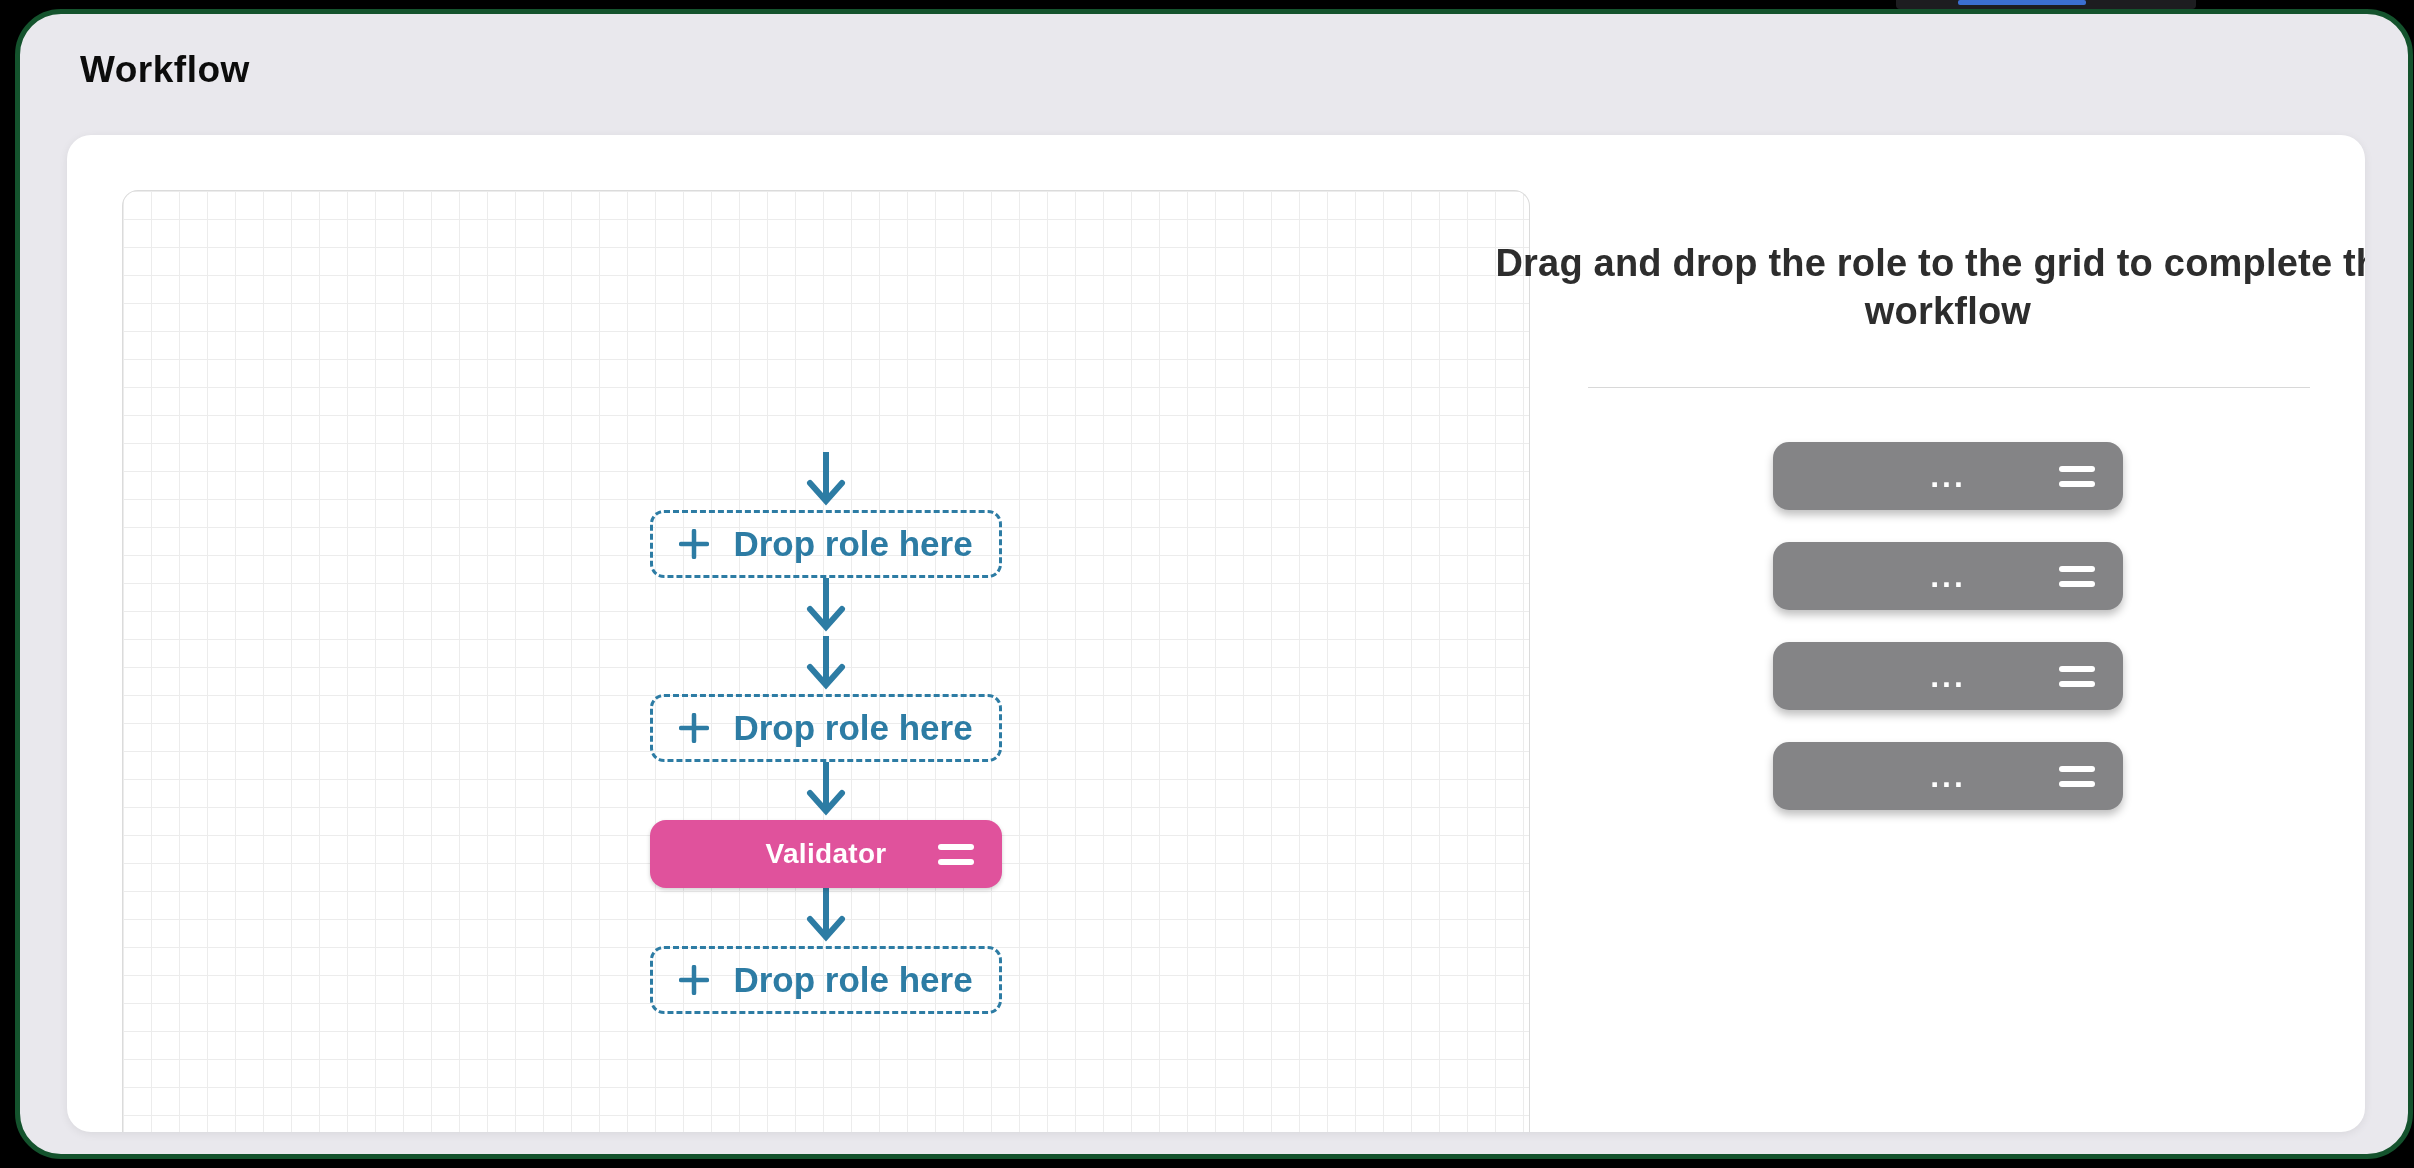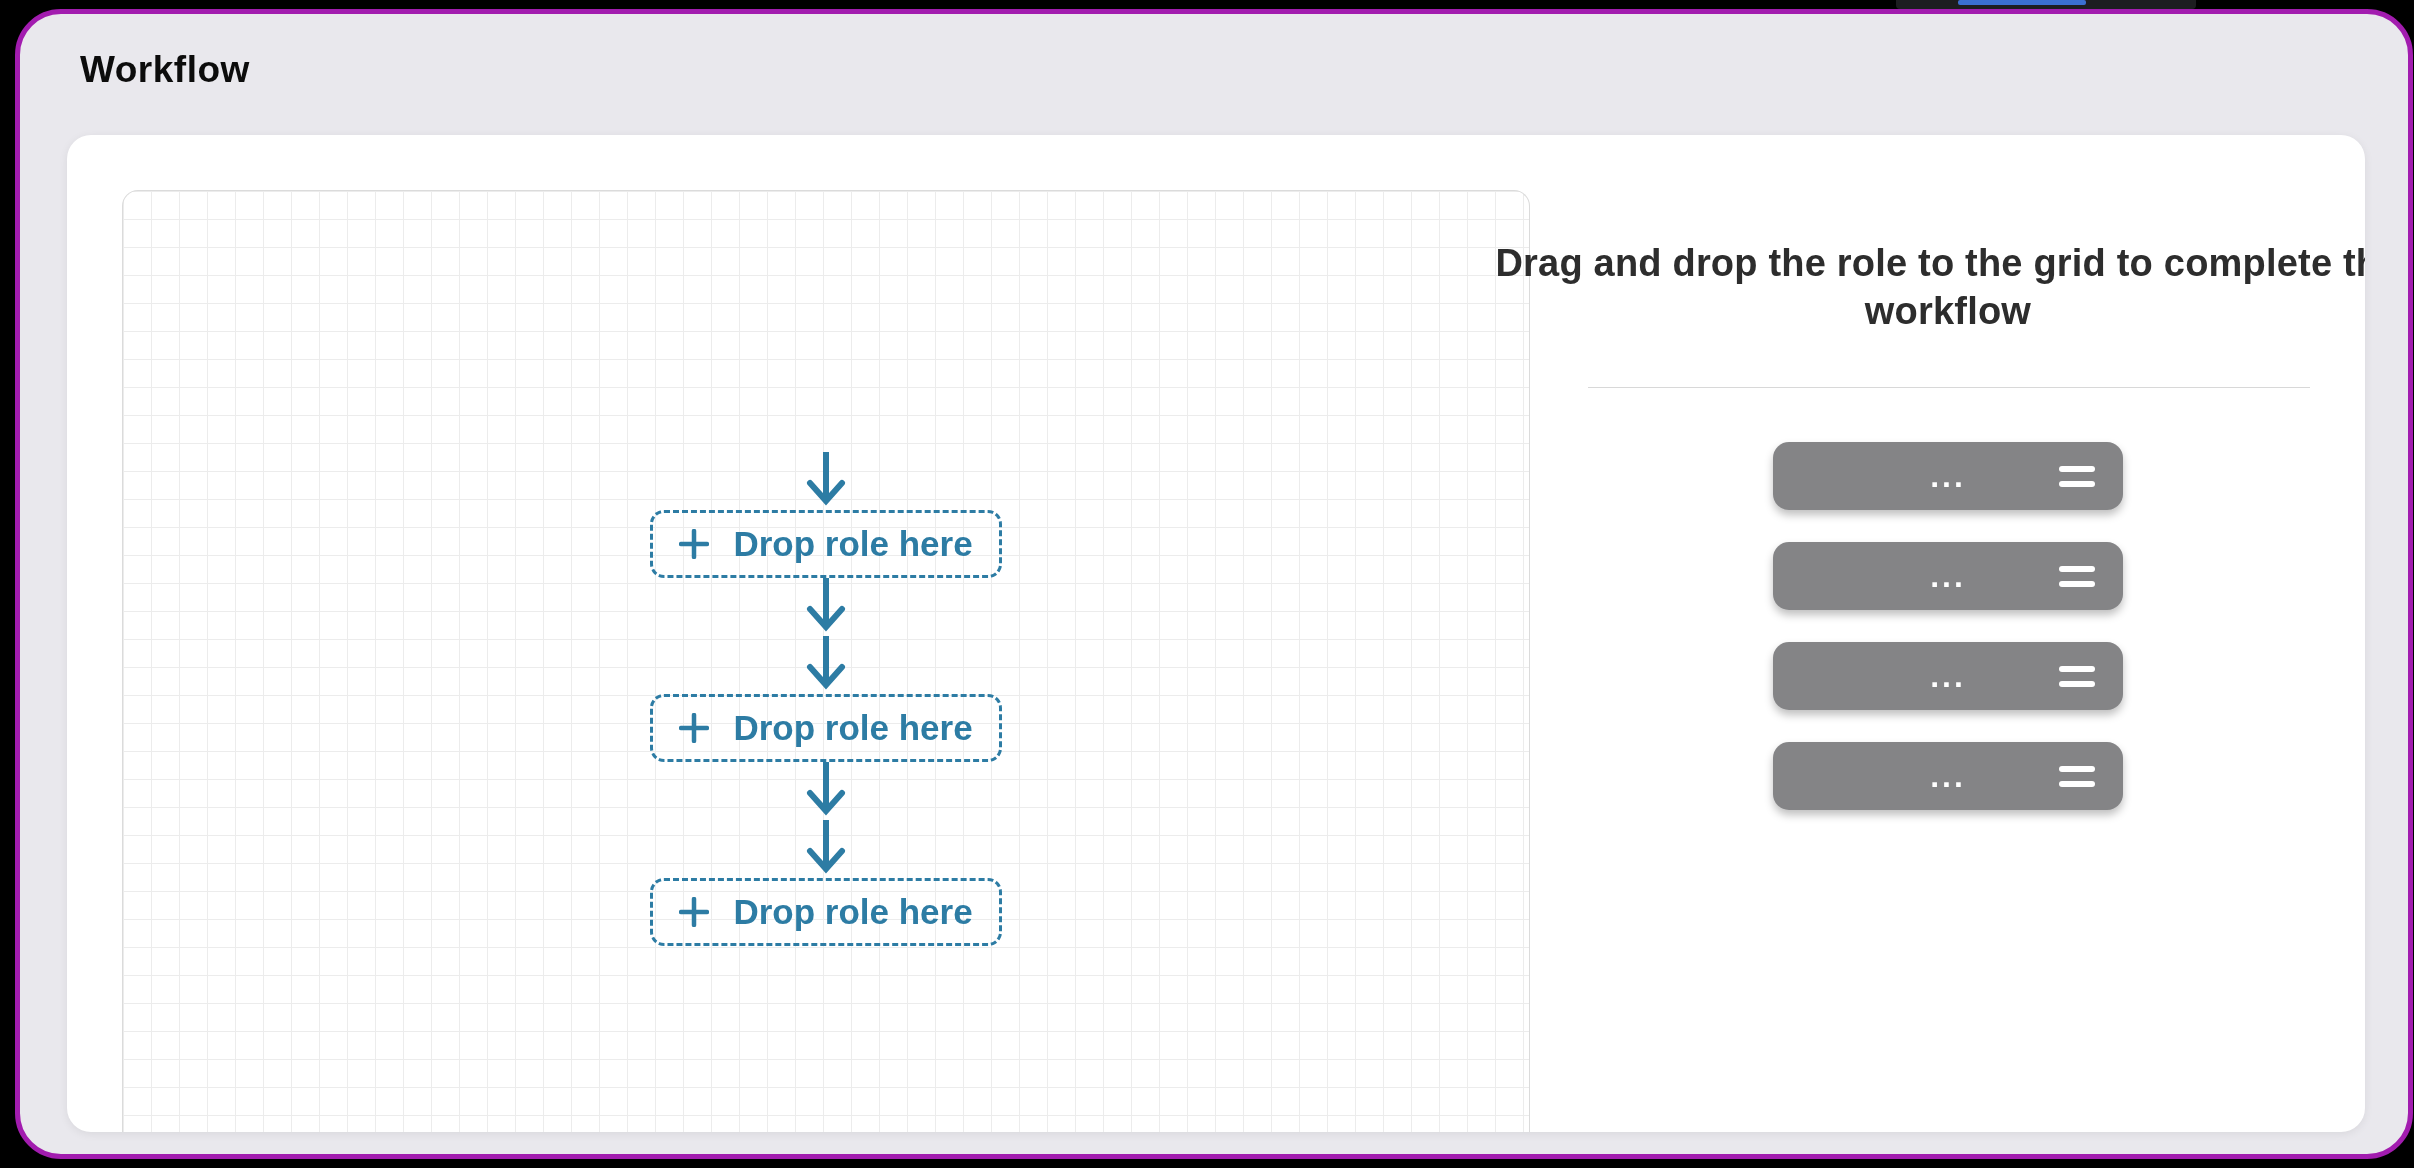--- a/index.html
+++ b/index.html
@@ -5,21 +5,21 @@
   * { margin: 0; padding: 0; box-sizing: border-box; }
   html, body { width: 2414px; height: 1168px; background: #000; overflow: hidden; }
   body { font-family: "Liberation Sans", "DejaVu Sans", sans-serif; position: relative; }
 
   
   .bg-tab { position: absolute; left: 1896px; top: 0; width: 300px; height: 9px; background: #1d1d20; border-radius: 0 0 4px 4px; }
   .bg-blue-line { position: absolute; left: 1958px; top: 0; width: 128px; height: 5px; background: #3b6fd0; border-radius: 2px; }
 
   .window {
     position: absolute; left: 15px; top: 9px; width: 2398px; height: 1150px;
-    background: #e9e8ed; border: 5px solid #a21caf; border-radius: 46px;
+    background: #e9e8ed; border: 5px solid #14532d; border-radius: 46px;
   }
 
   .app-title {
     position: absolute; left: 60px; top: 35px;
     font-size: 37px; font-weight: 700; color: #0c0c0c; letter-spacing: 0.5px;
   }
 
   .card {
     position: absolute; left: 47px; top: 121px; width: 2298px; height: 997px;
     background: #ffffff; border-radius: 24px; overflow: hidden;
@@ -139,20 +139,27 @@
             <line x1="2" y1="15" x2="28" y2="15" stroke="#2d7ca4" stroke-width="4.5" stroke-linecap="round"></line>
           </svg>
           <span class="drop-label">Drop role here</span>
         </div>
 
         <svg class="flow-arrow" viewBox="0 0 44 58">
           <line x1="22" y1="0" x2="22" y2="46" stroke="#2d7ca4" stroke-width="6"></line>
           <polyline points="6,31 22,49 38,31" fill="none" stroke="#2d7ca4" stroke-width="6" stroke-linecap="round" stroke-linejoin="miter"></polyline>
         </svg>
 
+        <div class="role-node" style="background: rgb(224, 82, 156);">
+          <span class="role-label">Validator</span>
+          <span class="drag-handle">
+            <span class="bar"></span>
+            <span class="bar"></span>
+          </span>
+        </div>
 
         <svg class="flow-arrow" viewBox="0 0 44 58">
           <line x1="22" y1="0" x2="22" y2="46" stroke="#2d7ca4" stroke-width="6"></line>
           <polyline points="6,31 22,49 38,31" fill="none" stroke="#2d7ca4" stroke-width="6" stroke-linecap="round" stroke-linejoin="miter"></polyline>
         </svg>
 
         <div class="drop-zone">
           <svg class="plus-icon" viewBox="0 0 30 30">
             <line x1="15" y1="2" x2="15" y2="28" stroke="#2d7ca4" stroke-width="4.5" stroke-linecap="round"></line>
             <line x1="2" y1="15" x2="28" y2="15" stroke="#2d7ca4" stroke-width="4.5" stroke-linecap="round"></line>

